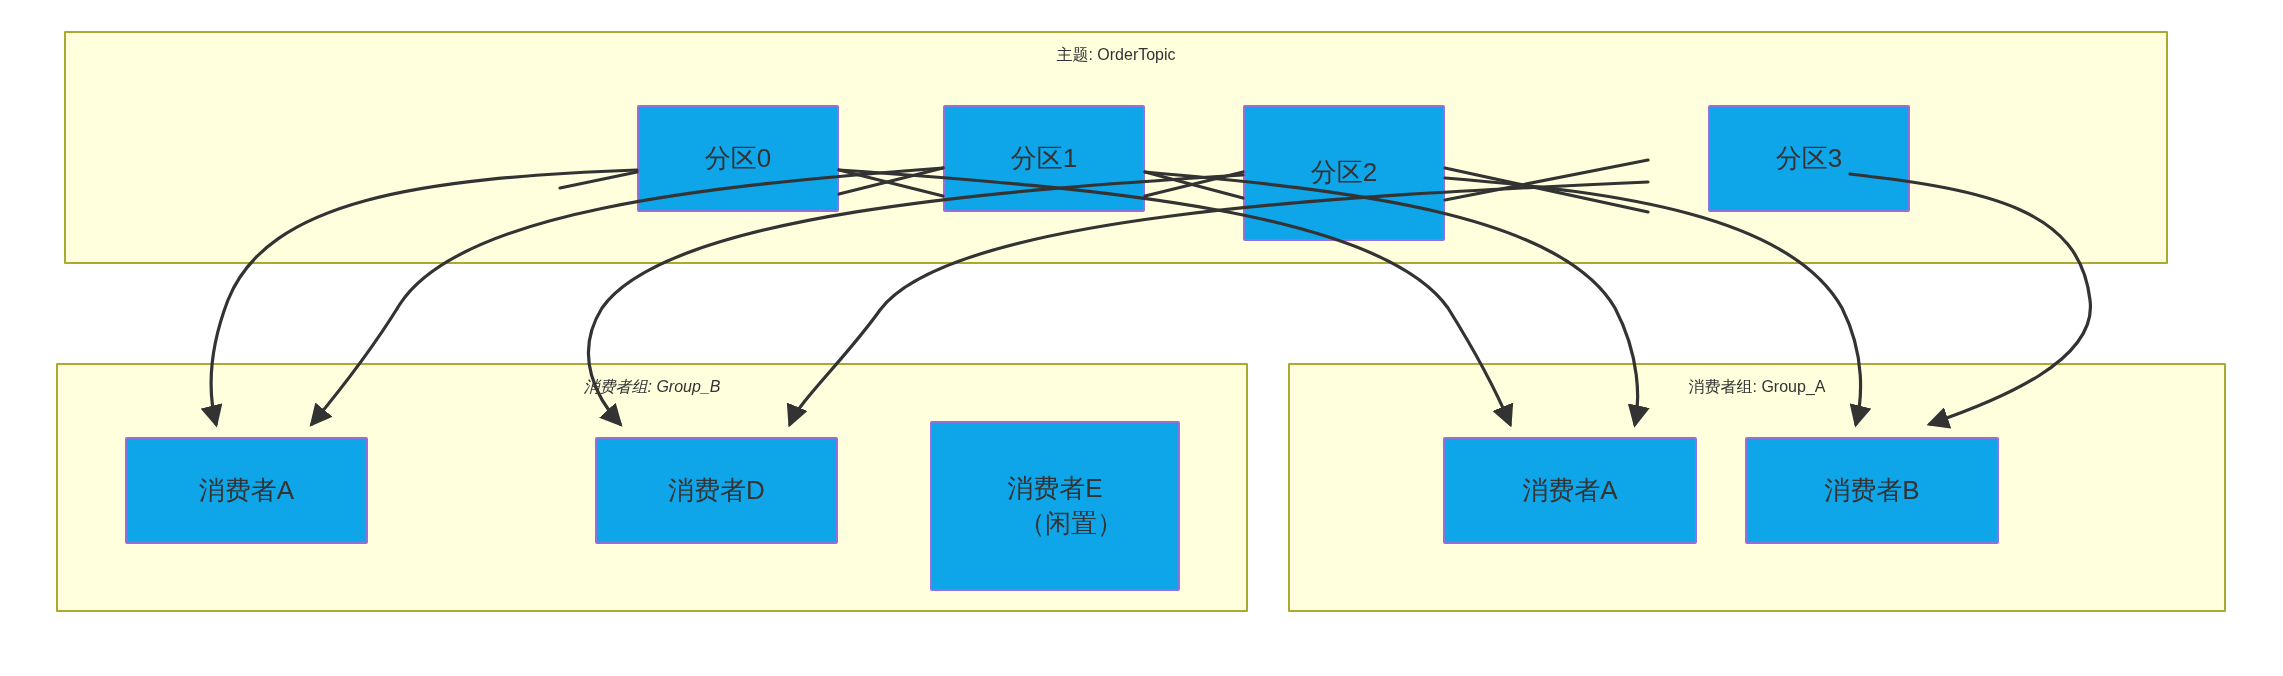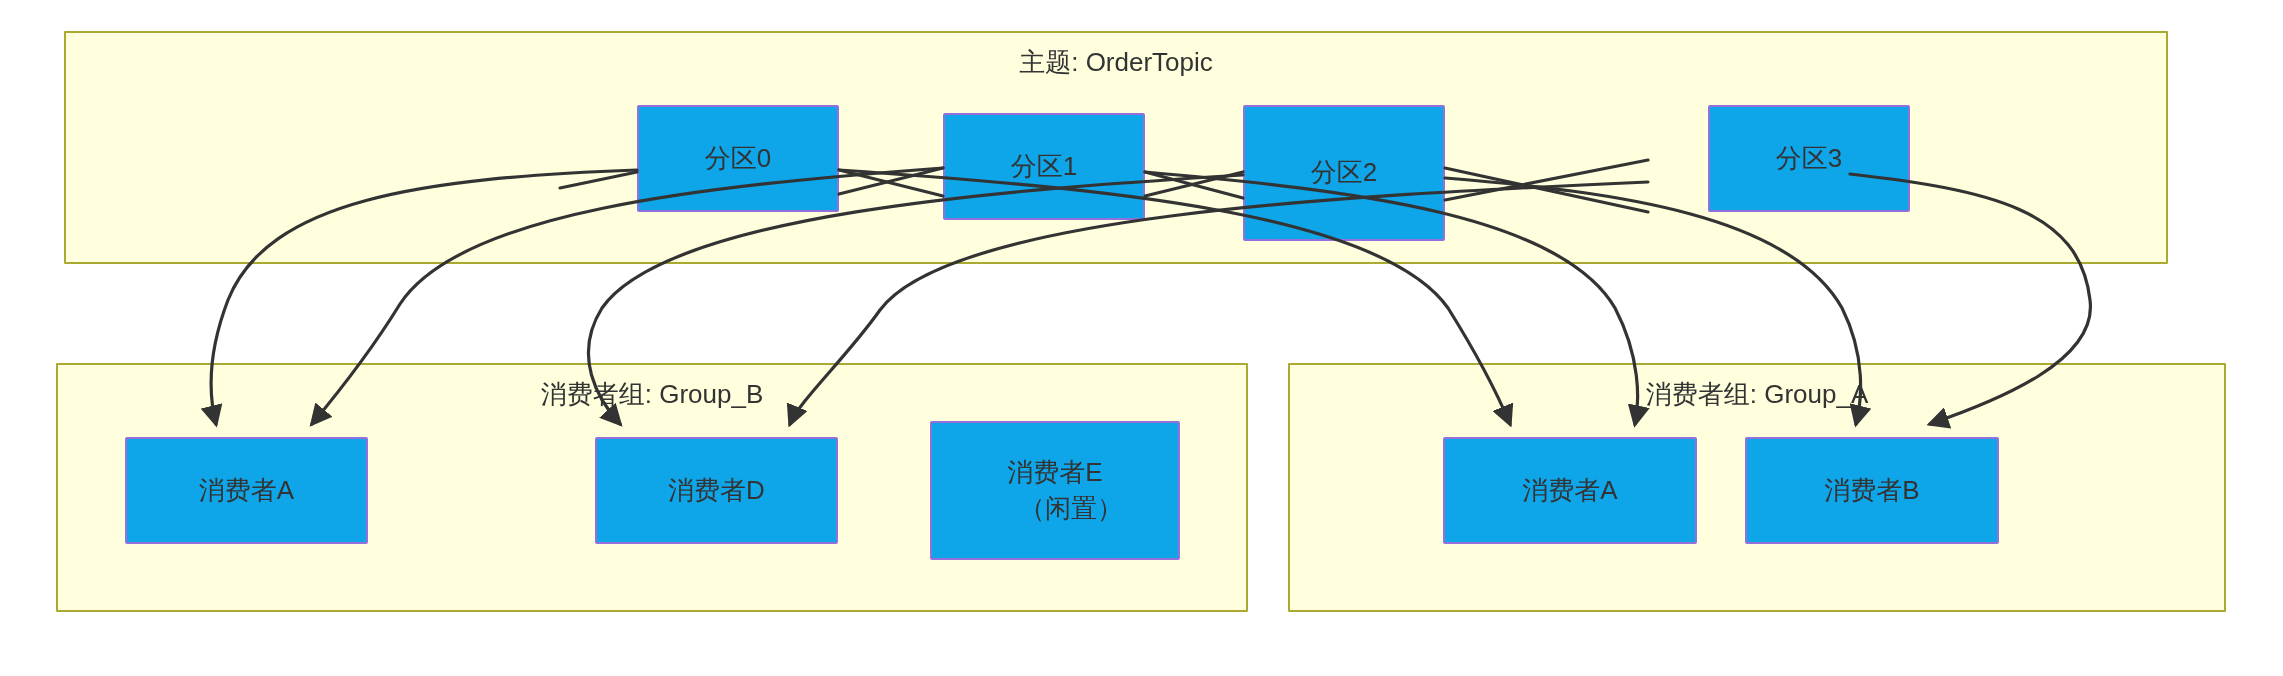--- a/index.html
+++ b/index.html
@@ -30,21 +30,21 @@
     box-sizing: border-box;
     background: #ffffde;
     border: 2px solid #aaaa33;
     border-radius: 1px;
   }
   .cluster-label {
     position: absolute;
     left: 0;
     right: 0;
     text-align: center;
-    font-size: 26px;
+    font-size: 16px;
     color: #333333;
     white-space: nowrap;
   }
   .node {
     position: absolute;
     box-sizing: border-box;
     background: #0ea5e9;
     border: 2px solid #9370db;
     border-radius: 2px;
     display: flex;
@@ -66,41 +66,41 @@
 
 <div id="stage">
 
   <div class="cluster" style="left:64px; top:31px; width:2104px; height:233px;">
     <div class="cluster-label" style="top:12px;">主题: OrderTopic</div>
   </div>
 
   <div class="node" style="left:637px; top:105px; width:202px; height:107px;">
     <span>分区0</span>
   </div>
-  <div class="node" style="left:943px; top:105px; width:202px; height:107px;margin-top:8px;">
+  <div class="node" style="left:943px; top:105px; width:202px; height:107px;">
     <span>分区1</span>
   </div>
   <div class="node" style="left:1243px; top:105px; width:202px; height:136px;">
     <span>分区2</span>
   </div>
   <div class="node" style="left:1708px; top:105px; width:202px; height:107px;">
     <span>分区3</span>
   </div>
 
   <div class="cluster" style="left:56px; top:363px; width:1192px; height:249px;">
-    <div class="cluster-label" style="top:12px;">消费者组: Group_B</div>
+    <div class="cluster-label" style="top:12px;font-style:italic;">消费者组: Group_B</div>
   </div>
 
   <div class="node" style="left:125px; top:437px; width:243px; height:107px;">
     <span>消费者A</span>
   </div>
   <div class="node" style="left:595px; top:437px; width:243px; height:107px;">
     <span>消费者D</span>
   </div>
-  <div class="node" style="left:930px; top:421px; width:250px; height:139px;">
+  <div class="node" style="left:930px; top:421px; width:250px; height:170px;">
     <span>消费者E</span>
     <span class="line2">（闲置）</span>
   </div>
 
   <div class="cluster" style="left:1288px; top:363px; width:938px; height:249px;">
     <div class="cluster-label" style="top:12px;">消费者组: Group_A</div>
   </div>
 
   <div class="node" style="left:1745px; top:437px; width:254px; height:107px;">
     <span>消费者B</span>

